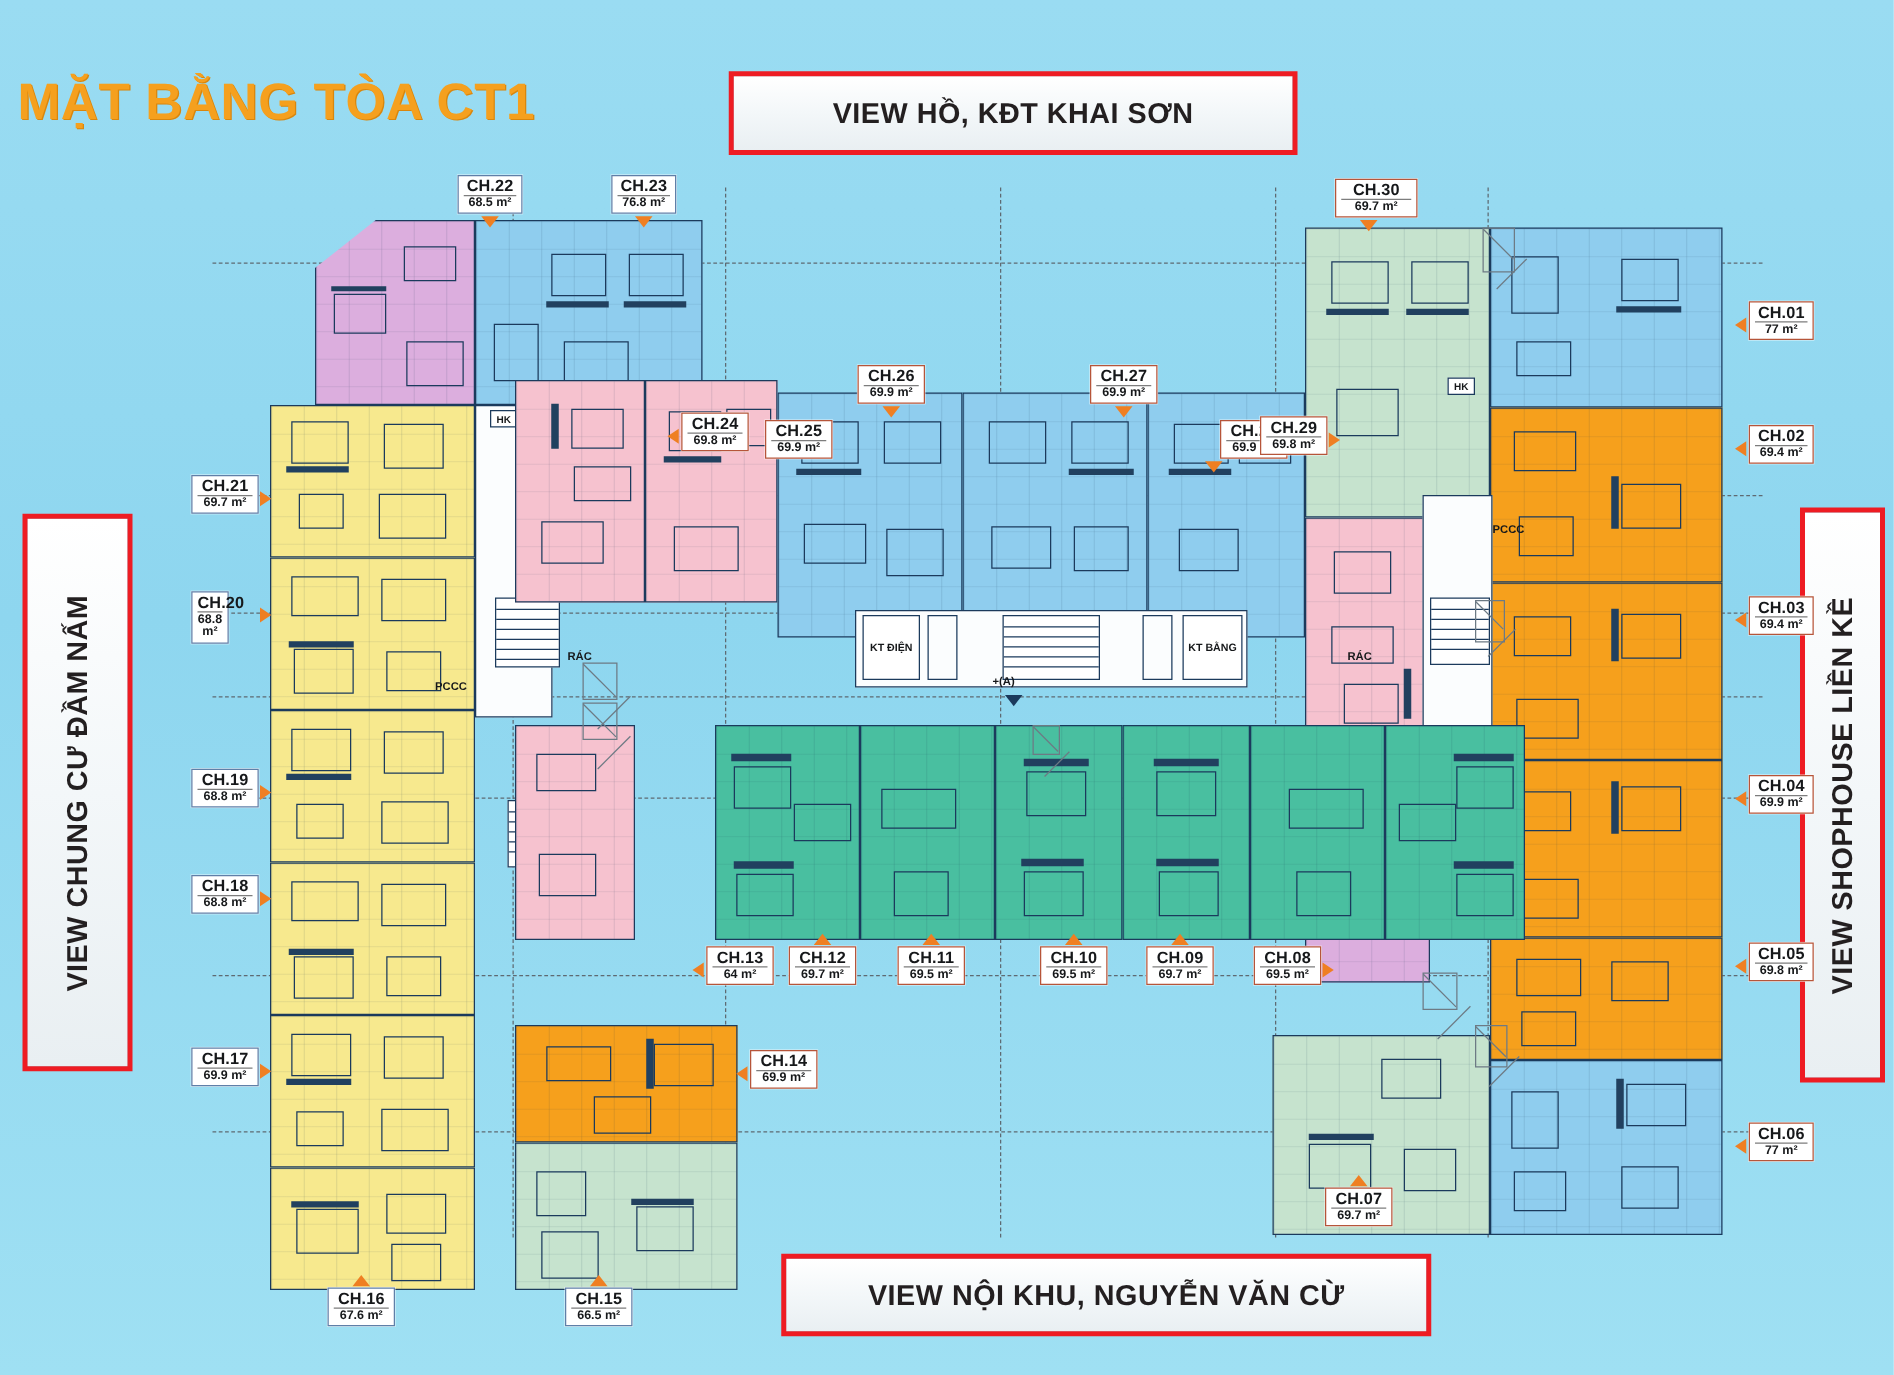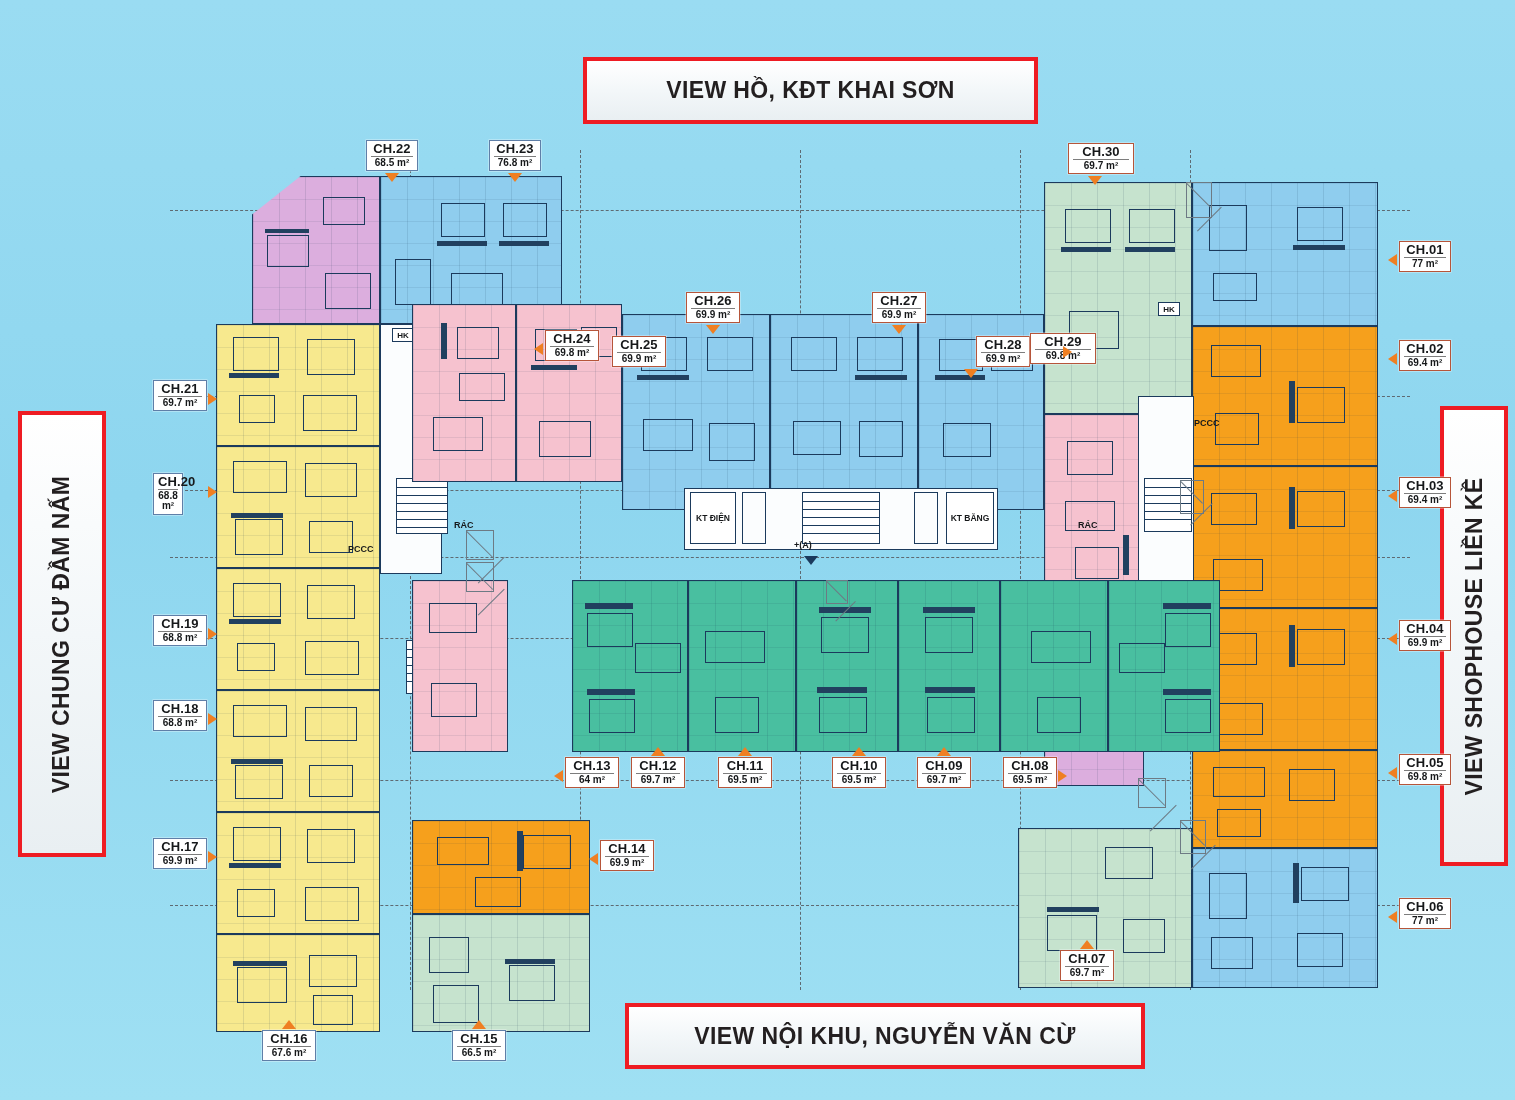--- a/index.html
+++ b/index.html
@@ -88,20 +88,21 @@
   .xbox{position:absolute;box-sizing:border-box;border:1px solid #6d7a84;}
   .xbox:before,.xbox:after{content:"";position:absolute;left:0;top:0;width:141%;height:1px;background:#6d7a84;transform-origin:0 0;}
   .xbox:before{transform:rotate(45deg);}
   .xbox:after{transform:rotate(-45deg) translate(-100%,0);left:100%;transform-origin:100% 0;}
 </style>
 </head>
 <body>
 
 <div id="stage">
 
+  <div class="title">MẶT BẰNG TÒA CT1</div>
 
   <div class="banner" id="banner-top">
     <span>VIEW HỒ, KĐT KHAI SƠN</span>
   </div>
   <div class="banner" id="banner-bottom">
     <span>VIEW NỘI KHU, NGUYỄN VĂN CỪ</span>
   </div>
   <div class="banner" id="banner-left">
     <span>VIEW CHUNG CƯ ĐẦM NẤM</span>
   </div>
@@ -474,21 +475,21 @@
     <span class="c1">CH.25</span>
     <span class="c2">69.9 m²</span>
   </div>
 
   <div class="cal" style="left:944px;top:336px;width:54px;margin-left:32px;">
     <span class="c1">CH.28</span>
     <span class="c2">69.9 m²</span>
   </div>
   <div class="arw dn" style="left:964px;top:369px;"></div>
 
-  <div class="cal" style="left:1008px;top:333px;width:66px;margin-left:22px;">
+  <div class="cal" style="left:1008px;top:333px;width:54px;">
     <span class="c1">CH.29</span>
     <span class="c2">69.8 m²</span>
   </div>
   <div class="arw rt" style="left:1063px;top:346px;"></div>
 
   <div class="cal blu" style="left:153px;top:380px;width:54px;">
     <span class="c1">CH.21</span>
     <span class="c2">69.7 m²</span>
   </div>
   <div class="arw rt" style="left:208px;top:393px;"></div>

